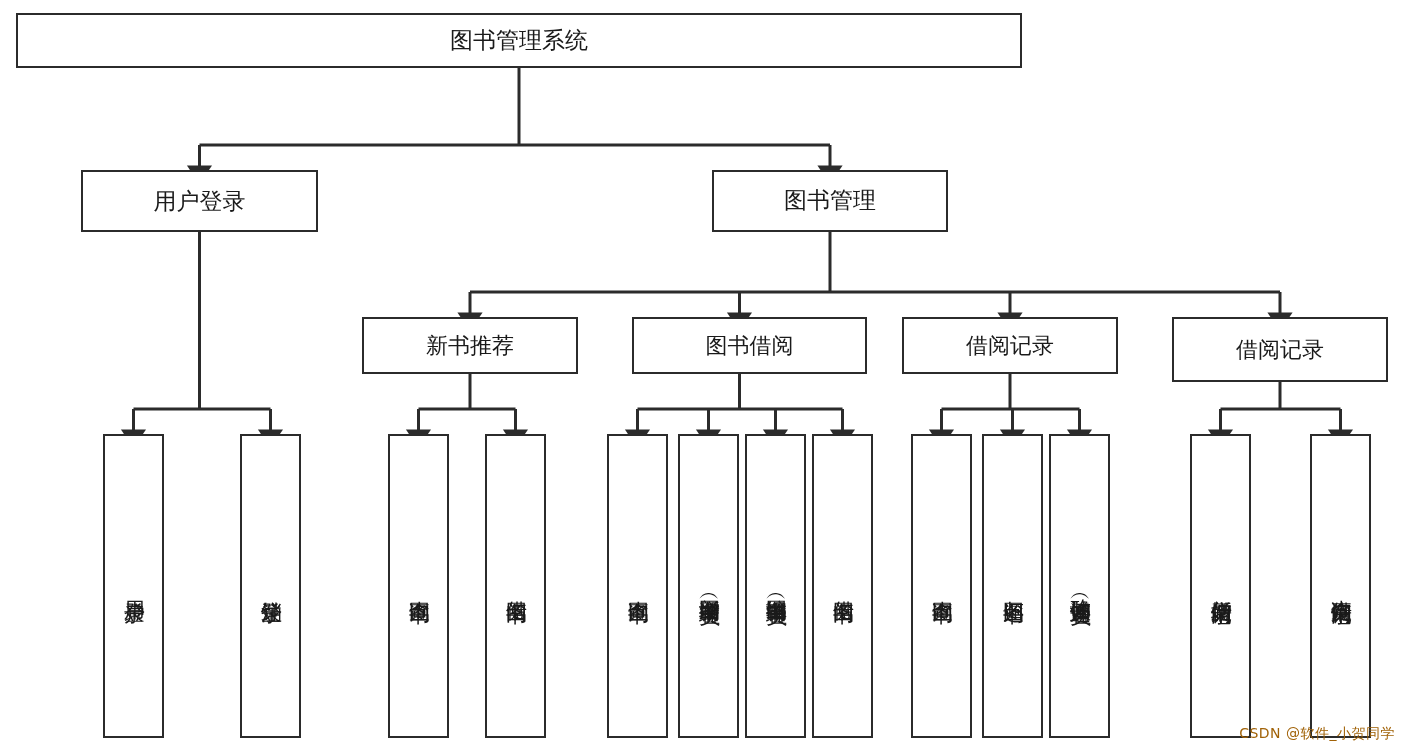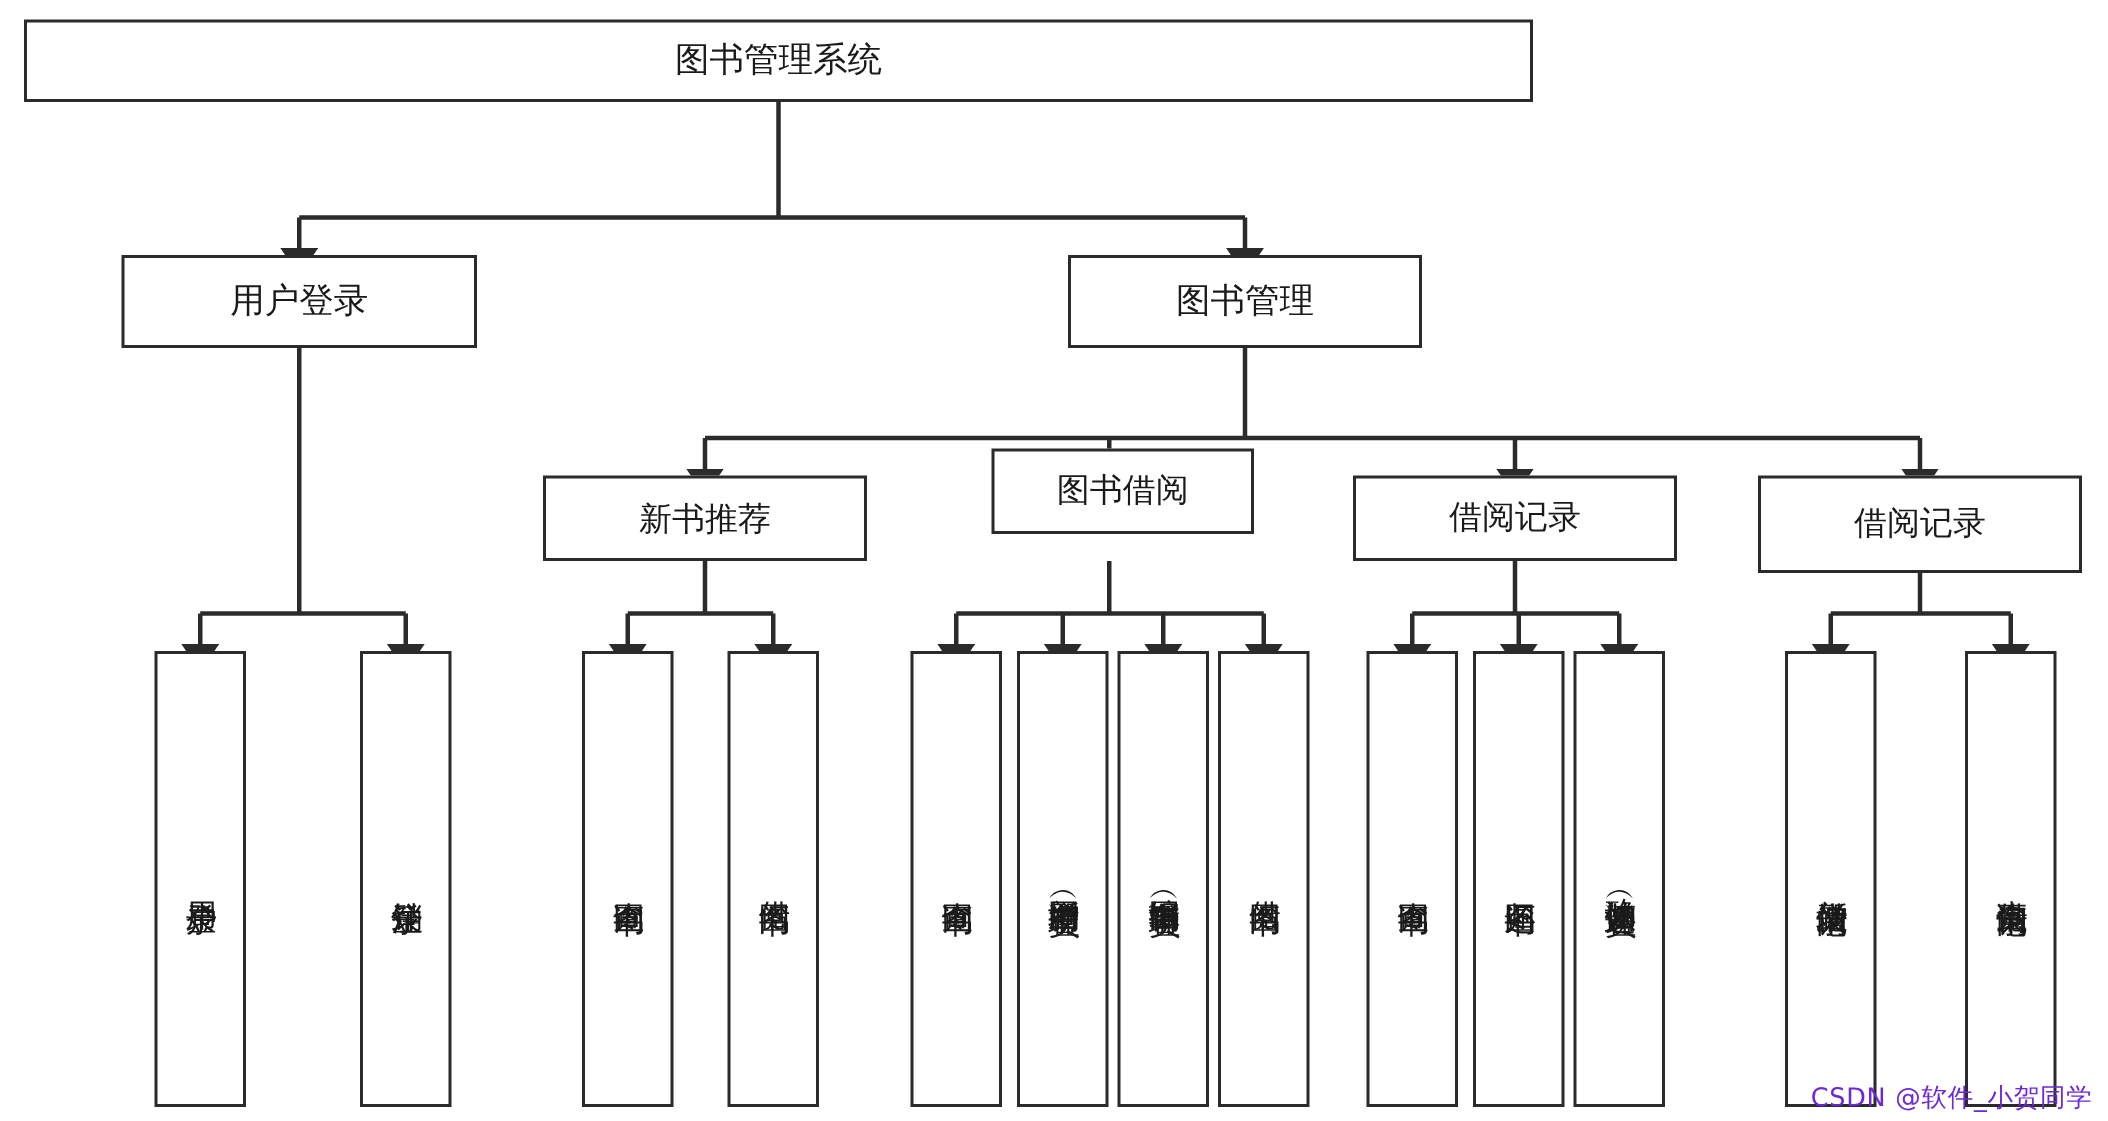--- a/index.html
+++ b/index.html
@@ -10,21 +10,21 @@
         border:2px solid #2b2b2b;display:flex;align-items:center;justify-content:center;}
   .node .lbl{color:#1a1a1a;line-height:1.15;text-align:center;white-space:nowrap;}
   .node.h .lbl{font-size:23px;}
   .node.l3 .lbl{font-size:22px;}
   .leaf{position:absolute;box-sizing:border-box;background:#ffffff;
         border:2px solid #2b2b2b;display:flex;align-items:center;justify-content:center;}
   .leaf .vlbl{writing-mode:vertical-rl;text-orientation:upright;
         font-size:21px;line-height:1.42;letter-spacing:1px;color:#1a1a1a;
         text-align:center;max-height:100%;}
   svg.links{position:absolute;left:0;top:0;width:1405px;height:747px;pointer-events:none;}
-  .watermark{position:absolute;right:10px;bottom:4px;font-size:17px;color:#6d28d9;
+  .watermark{position:absolute;right:10px;bottom:4px;font-size:14px;color:#a16207;
         white-space:nowrap;letter-spacing:0.5px;}
 </style>
 </head>
 <body>
 
 <div id="canvas">
   <svg class="links" viewBox="0 0 1405 747" xmlns="http://www.w3.org/2000/svg">
     <defs>
       <marker id="arw" markerWidth="11" markerHeight="11" refX="1.2" refY="4.2" orient="auto" markerUnits="strokeWidth">
         <path d="M0,0 L0,8.4 L6.2,4.2 z" fill="#2b2b2b"></path>
@@ -73,21 +73,21 @@
       </div>
       <div class="node h" style="left: 81px; top: 170px; width: 237px; height: 62px;">
         <span class="lbl">用户登录</span>
       </div>
       <div class="node h" style="left: 712px; top: 170px; width: 236px; height: 62px; font-family: Liberation Serif, serif;">
         <span class="lbl">图书管理</span>
       </div>
       <div class="node l3" style="left: 362px; top: 317px; width: 216px; height: 57px; font-family: Liberation Serif, serif;">
         <span class="lbl">新书推荐</span>
       </div>
-      <div class="node l3" style="left: 632px; top: 299px; width: 175px; height: 57px; margin-left: 29px;">
+      <div class="node l3" style="left: 632px; top: 317px; width: 235px; height: 57px;">
         <span class="lbl">图书借阅</span>
       </div>
       <div class="node l3" style="left: 902px; top: 317px; width: 216px; height: 57px;">
         <span class="lbl">借阅记录</span>
       </div>
       <div class="node l3" style="left: 1172px; top: 317px; width: 216px; height: 65px;">
         <span class="lbl">借阅记录</span>
       </div>
       <div class="leaf" style="left: 103px; top: 434px; width: 61px; height: 304px;">
         <span class="vlbl">用户登录</span>

